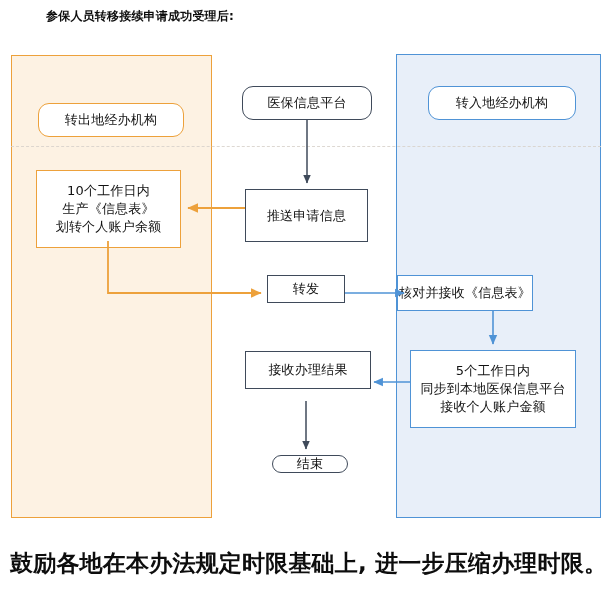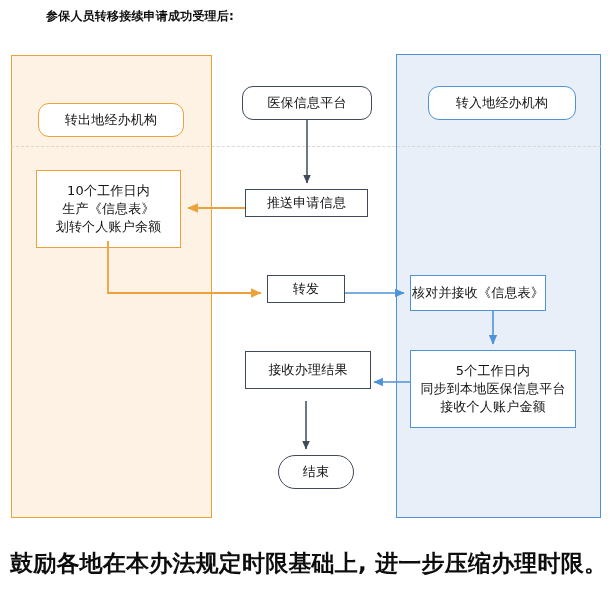--- a/index.html
+++ b/index.html
@@ -118,33 +118,33 @@
   <div class="node round orange" style="left:38px;  top:103px;  width:146px; height:34px;">转出地经办机构</div>
 
   <div class="node round dark" style="left:242px; top:86px;  width:130px; height:34px;">医保信息平台</div>
 
   <div class="node round blue" style="left:428px; top:86px;  width:148px; height:34px;">转入地经办机构</div>
 
   <div class="node orange" style="left:36px;  top:170px; width:145px; height:78px;">10个工作日内
 生产《信息表》
 划转个人账户余额</div>
 
-  <div class="node dark" style="left:245px; top:189px; width:123px; height:28px;">推送申请信息</div>
+  <div class="node dark" style="left:245px; top:189px; width:123px; height:53px;">推送申请信息</div>
 
   <div class="node dark" style="left:267px; top:275px; width:78px;  height:28px;">转发</div>
 
-  <div class="node blue" style="left:410px; top:275px; width:136px; height:36px;">核对并接收《信息表》</div>
+  <div class="node blue" style="left:397px; top:275px; width:136px; height:36px;">核对并接收《信息表》</div>
 
   <div class="node blue" style="left:410px; top:350px; width:166px; height:78px;">5个工作日内
 同步到本地医保信息平台
 接收个人账户金额</div>
 
   <div class="node dark" style="left:245px; top:351px; width:126px; height:38px;">接收办理结果</div>
 
-  <div class="node pill dark" style="left:278px; top:455px; width:76px;  height:34px;text-align:center;">结束</div>
+  <div class="node pill dark" style="left:272px; top:455px; width:76px;  height:18px;text-align:center;">结束</div>
 
   <div class="conn" style="left:0; top:0; width:612px; height:589px;">
     <svg width="612" height="589" viewBox="0 0 612 589" xmlns="http://www.w3.org/2000/svg">
       <defs>
         <marker id="ah-dark" markerWidth="7" markerHeight="7" refX="5.6" refY="3" orient="auto">
           <path d="M0,0.4 L6,3 L0,5.6 z" fill="#3f4a5a"></path>
         </marker>
         <marker id="ah-orange" markerWidth="7" markerHeight="7" refX="5.6" refY="3" orient="auto">
           <path d="M0,0.4 L6,3 L0,5.6 z" fill="#eda13b"></path>
         </marker>

